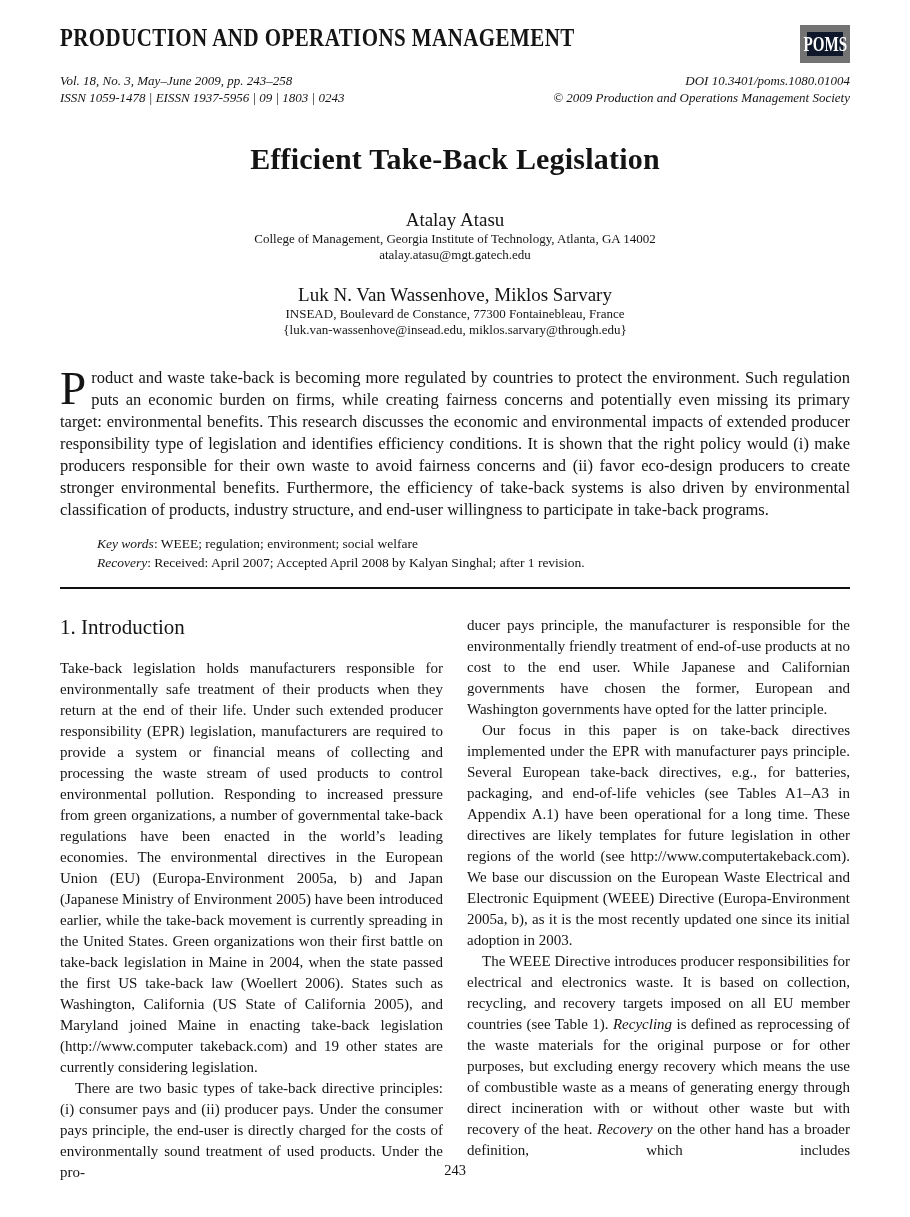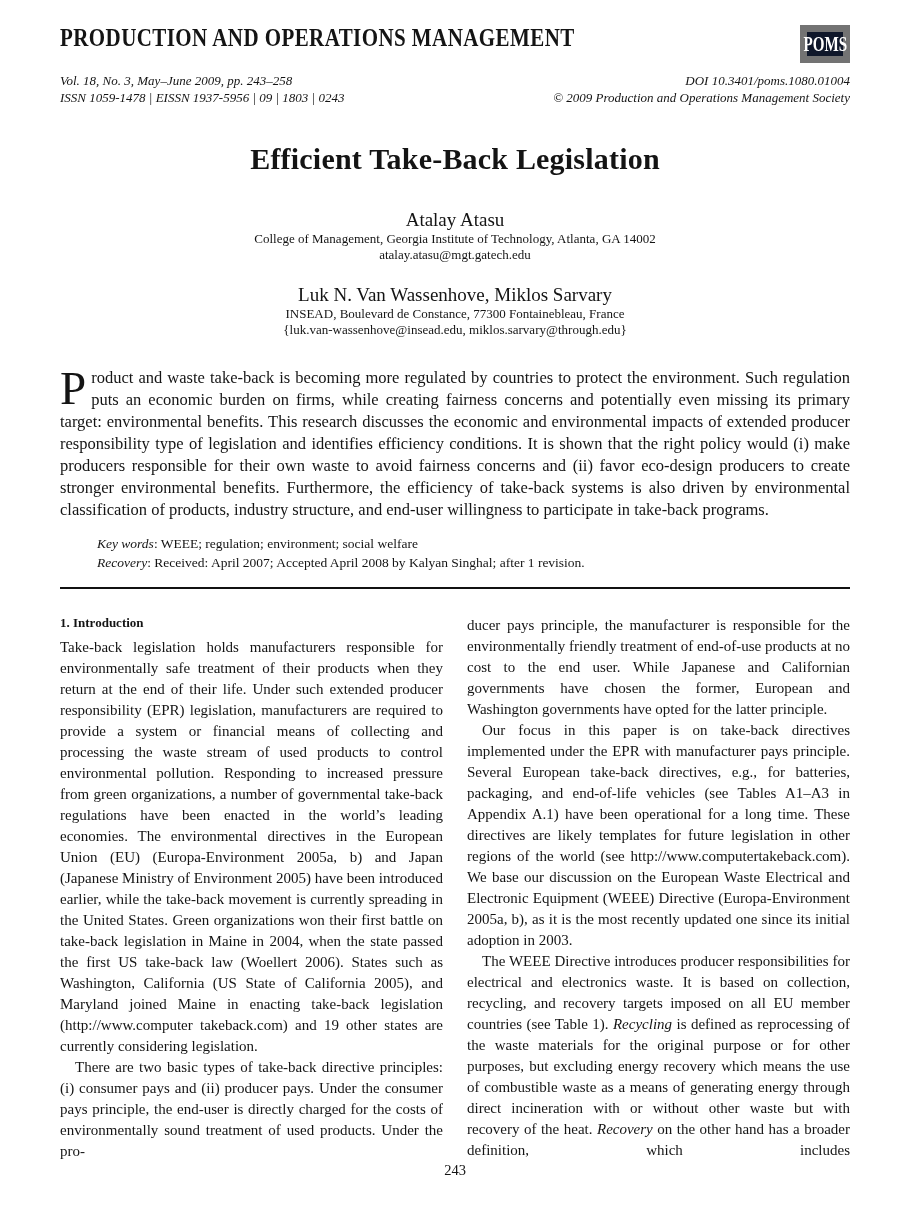--- a/index.html
+++ b/index.html
@@ -56,21 +56,21 @@
     line-height: 38px;
     padding: 2px 5px 0 0;
     font-family: "Liberation Serif", serif;
   }
   .notes { margin-top: 13px; font-size: 13.5px; line-height: 19px; margin-left: 37px; }
   .italic { font-style: italic; }
   .rule { border: none; border-top: 2px solid #111111; margin-top: 15px; }
   
   .body-cols { display: flex; gap: 24px; margin-top: 26px; }
   .col { flex: 1 1 0; }
-  .section-heading { font-size: 13px; font-weight: bold; margin-bottom: 6px; }
+  .section-heading { font-size: 21px; font-weight: normal; margin-bottom: 18px; }
   .col p { font-size: 15px; line-height: 21px; text-align: justify; }
   .col p.indent { text-indent: 15px; }
   .col p.cont { text-align-last: justify; }
   
   .page-number { position: absolute; left: 0; bottom: 38px; width: 100%; text-align: center; font-size: 14.5px; }
 </style>
 </head>
 <body>
 
 <div class="page">

